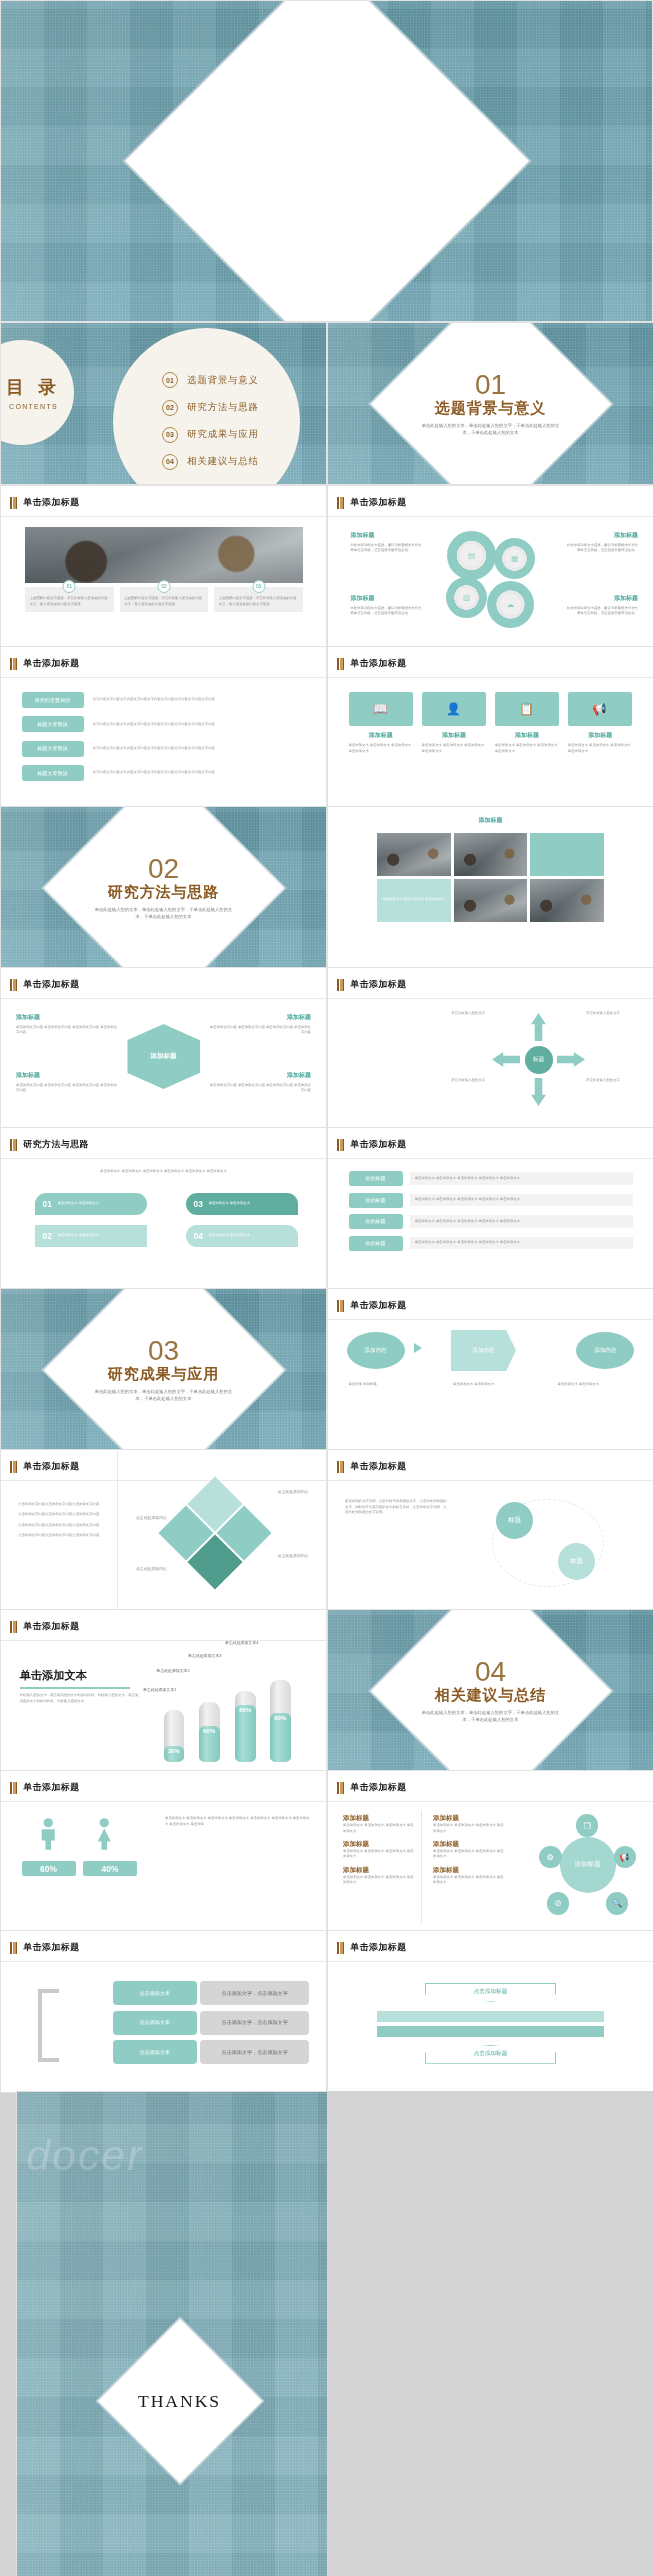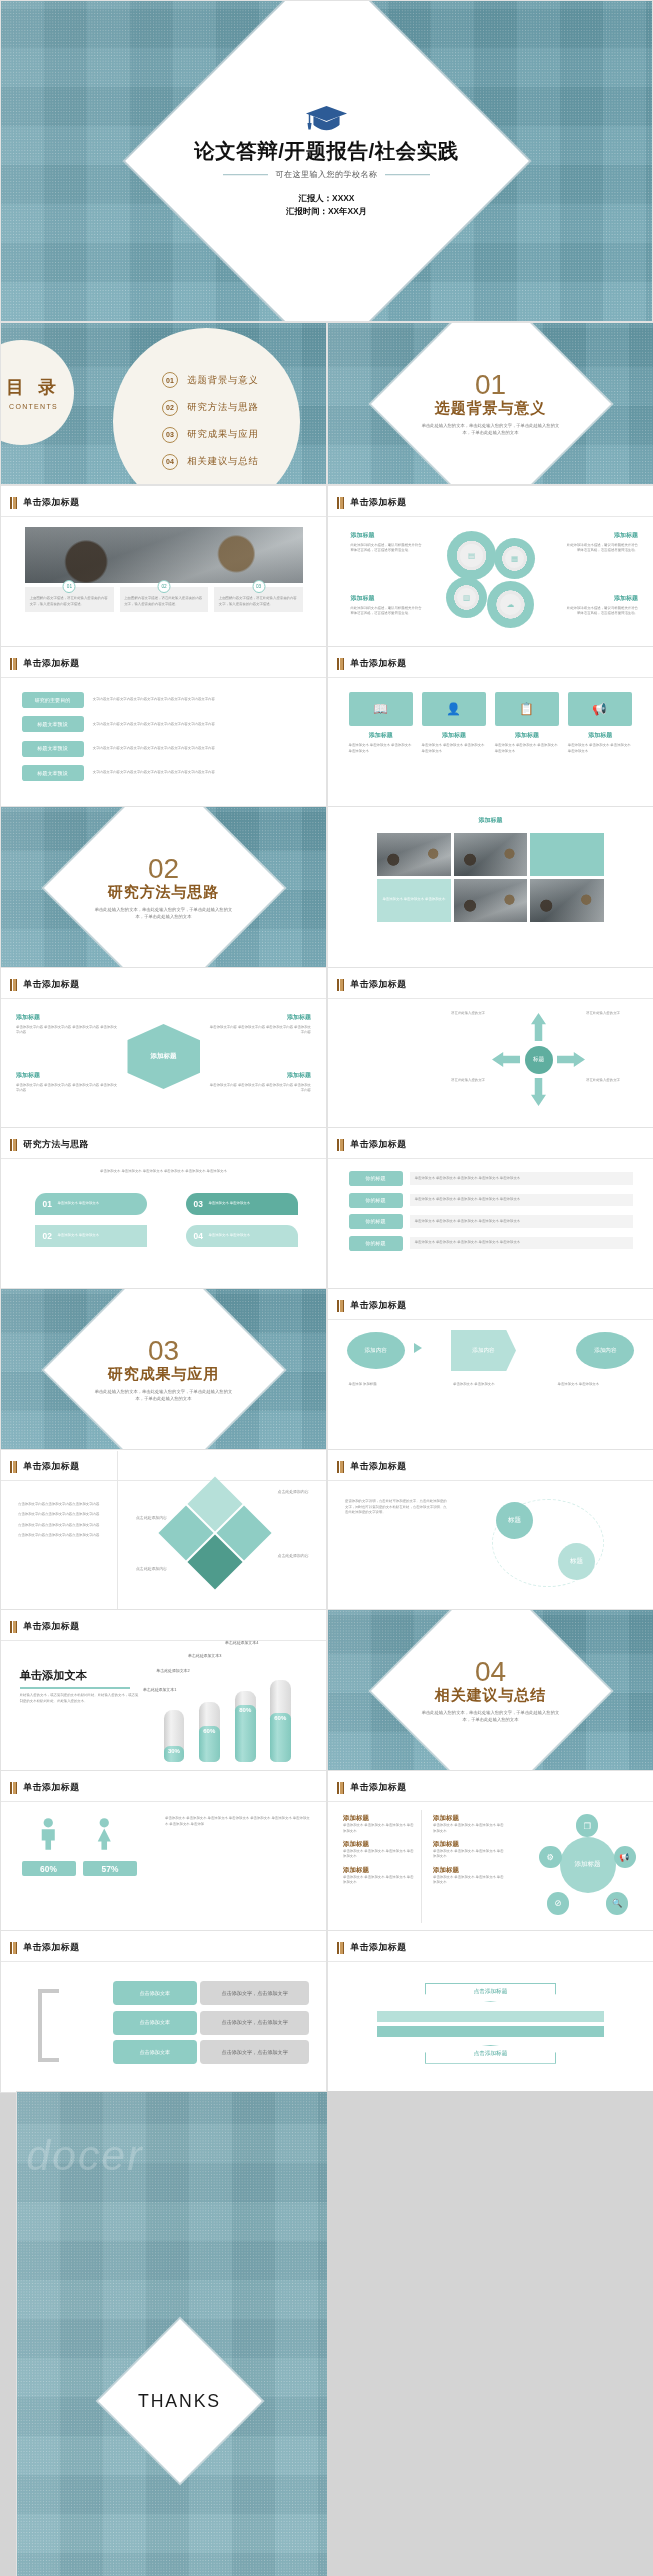--- a/index.html
+++ b/index.html
@@ -176,50 +176,32 @@
   .arrow-r{ width:0;height:0;border-left:8.4px solid #8fcdc4;
             border-top:5.6px solid transparent;border-bottom:5.6px solid transparent;}
 
   
   .thanks-diamond{
     position:absolute;left:50%;top:50%;width:112px;height:112px;
     transform:translate(-50%,-50%) rotate(45deg);
     background:#fff; box-shadow:0 0 0 1.9px #fff,0 0 0 3.7px #c3d4d9;
   }
   .thanks-txt{position:absolute;left:0;right:0;top:50%;transform:translateY(-50%);
-    text-align:center;font-size:17.7px;letter-spacing:1.9px;color:#1a1a1a;}
+    text-align:center;font-size:17.7px;letter-spacing:1.9px;color:#1a1a1a;font-family:Liberation Serif, serif;}
   .wm{ position:absolute; left:9.3px; top:39px; font-size:43px; color:rgba(255,255,255,.22);
        font-style:italic; letter-spacing:1.9px; }
 </style>
 </head>
 <body>
 
 <div id="sheet">
 
   <div class="slide full" style="left:0;top:0;">
     <div class="teal-bg"></div>
     <div class="cover-diamond"></div>
-    <div class="cover-inner">
-      <svg class="cap-icon" width="43" height="28" viewBox="0 0 46 30">
-        <polygon points="23,2 45,10 23,18 1,10" fill="#2d5b96"></polygon>
-        <path d="M9,13 L9,22 C9,22 15,28 23,28 C31,28 37,22 37,22 L37,13 L23,19 Z" fill="#2d5b96"></path>
-        <rect x="4" y="10" width="1.6" height="11" fill="#2d5b96"></rect>
-        <polygon points="2.6,20 7,20 6,27 3.6,27" fill="#2d5b96"></polygon>
-      </svg>
-      <div class="cover-title">论文答辩/开题报告/社会实践</div>
-      <div class="cover-sub-wrap">
-        <span class="rule"></span>
-        <span class="cover-sub">可在这里输入您的学校名称</span>
-        <span class="rule"></span>
-      </div>
-      <div class="cover-meta">
-        <div>汇报人：XXXX</div>
-        <div>汇报时间：XX年XX月</div>
-      </div>
-    </div>
   </div>
 
   <div class="slide" style="left:0;top:322px;">
     <div class="teal-bg"></div>
     <div class="toc-badge">
       <div class="zh">目 录</div>
       <div class="en">CONTENTS</div>
     </div>
     <div class="toc-circle">
       <div class="toc-row">
@@ -602,21 +584,21 @@
     <div class="sl-rule"></div>
     <svg width="20.5" height="32" viewBox="0 0 22 34" style="position:absolute;left:37px;top:47px;">
       <circle cx="11" cy="5" r="5" fill="#8fcdc4"></circle>
         <path d="M4,12 h14 v12 h-4 v10 h-6 v-10 h-4 z" fill="#8fcdc4"></path>
     </svg>
     <svg width="20.5" height="32" viewBox="0 0 22 34" style="position:absolute;left:93px;top:47px;">
       <circle cx="11" cy="5" r="5" fill="#8fcdc4"></circle>
         <path d="M11,11 l7,14 h-14 z M8,25 h6 v9 h-6 z" fill="#8fcdc4"></path>
     </svg>
     <div class="pct-box" style="position:absolute;left:20.5px;top:90px;width:54px;height:15px;">60%</div>
-    <div class="pct-box" style="position:absolute;left:82px;top:90px;width:54px;height:15px;">57%</div>
+    <div class="pct-box" style="position:absolute;left:82px;top:90px;width:54px;height:15px;">40%</div>
     <div class="tiny" style="position:absolute;left:164px;top:45px;right:15px;">单击添加文本 单击添加文本 单击添加文本 单击添加文本 单击添加文本 单击添加文本 单击添加文本 单击添加文本 单击添加</div>
   </div>
 
   <div class="slide" style="left:327px;top:1770px;">
     <div class="sl-head">
         <span class="bars"></span>
       <span class="txt">单击添加标题</span>
       </div>
     <div class="sl-rule"></div>
     <div style="position:absolute;left:15px;top:43px;width:73px;">

